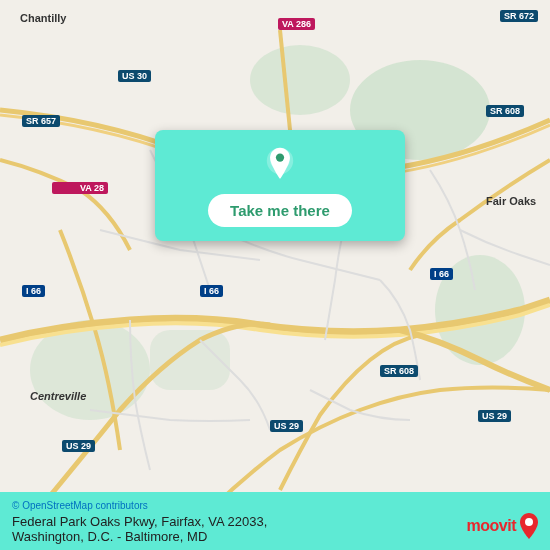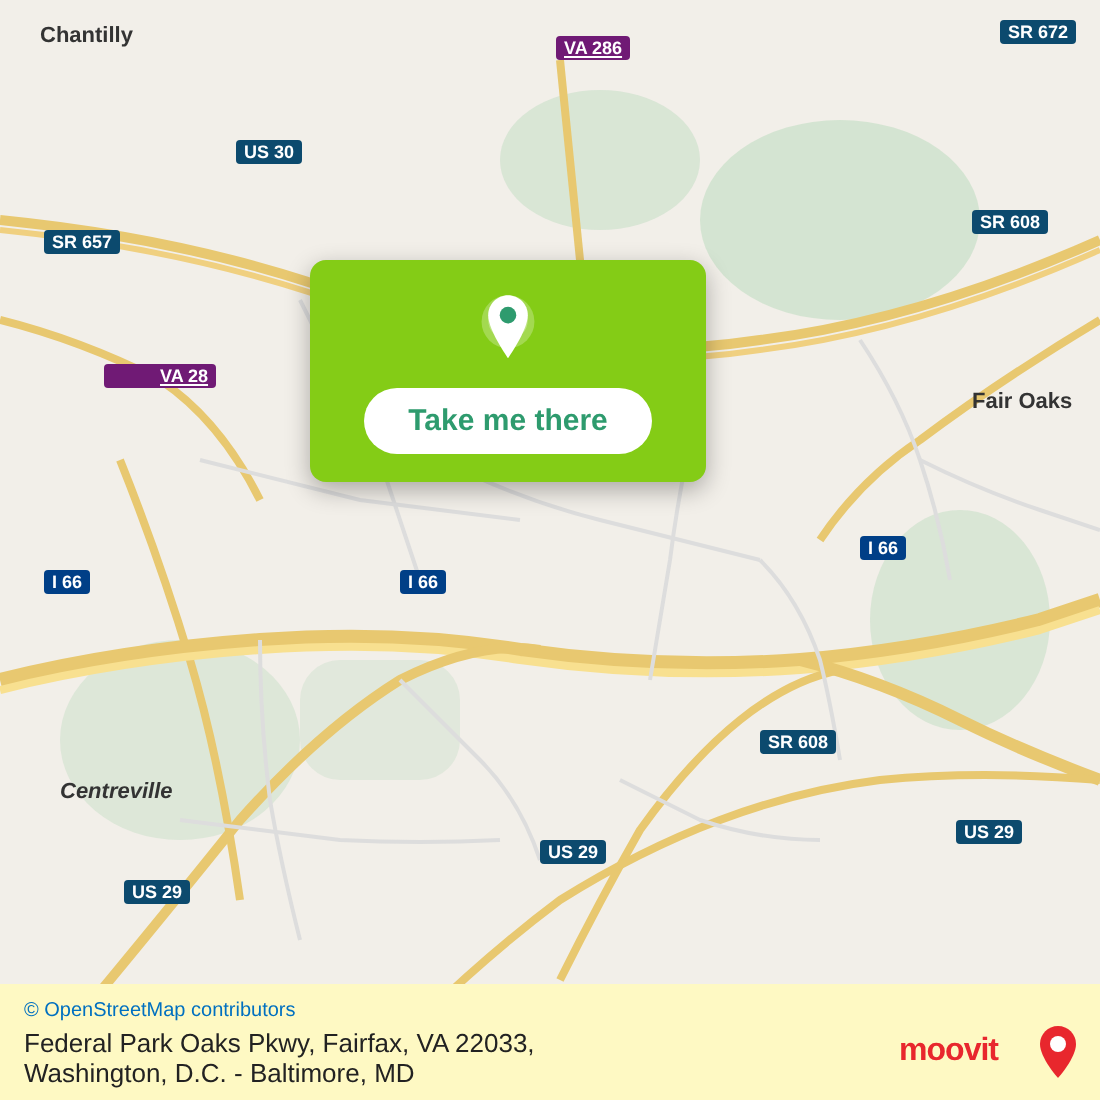--- a/index.html
+++ b/index.html
@@ -33,22 +33,22 @@
       inset: 0;
       width: 100%;
       height: 100%;
     }
 
     
     .location-card {
       position: absolute;
       top: 130px;
       left: 155px;
-      width: 198px;
-      background: #84cc16;
+      width: 250px;
+      background: #5eead4;
       border-radius: 8px;
       padding: 16px 20px 14px;
       display: flex;
       flex-direction: column;
       align-items: center;
       box-shadow: 0 4px 12px rgba(0,0,0,0.3);
       z-index: 10;
     }
 
     .pin-icon {
@@ -68,21 +68,21 @@
       cursor: pointer;
       white-space: nowrap;
     }
 
     
     .bottom-bar {
       position: absolute;
       bottom: 0;
       left: 0;
       right: 0;
-      background: #fef9c3;
+      background: #5eead4;
       padding: 8px 12px 6px;
       z-index: 10;
     }
 
     .osm-credit {
       font-size: 10px;
       color: #555;
       margin-bottom: 3px;
     }
 
@@ -97,21 +97,21 @@
     }
 
     
     .moovit-logo {
       position: absolute;
       bottom: 10px;
       right: 10px;
       z-index: 11;
       display: flex;
       align-items: center;
-      gap: 17px;
+      gap: 0;
     }
 
     .moovit-logo-text {
       font-size: 16px;
       font-weight: bold;
       color: #e8272d;
       letter-spacing: -0.5px;
     }
 
     .moovit-pin {
@@ -133,21 +133,21 @@
 
     .map-label.highway-shield {
       font-size: 9px;
       font-weight: 700;
       color: white;
       padding: 1px 4px;
       border-radius: 2px;
     }
 
     .shield-blue { background: #003f87; }
-    .shield-green { background: #701a75; text-decoration: underline; }
+    .shield-green { background: #be185d; }
     .shield-yellow { background: #0c4a6e; color: #333; }
   </style>
 </head>
 <body>
 
 <div id="map-container">
   <div class="map-bg"></div>
 
   <svg class="map-svg" viewBox="0 0 550 490">
 

